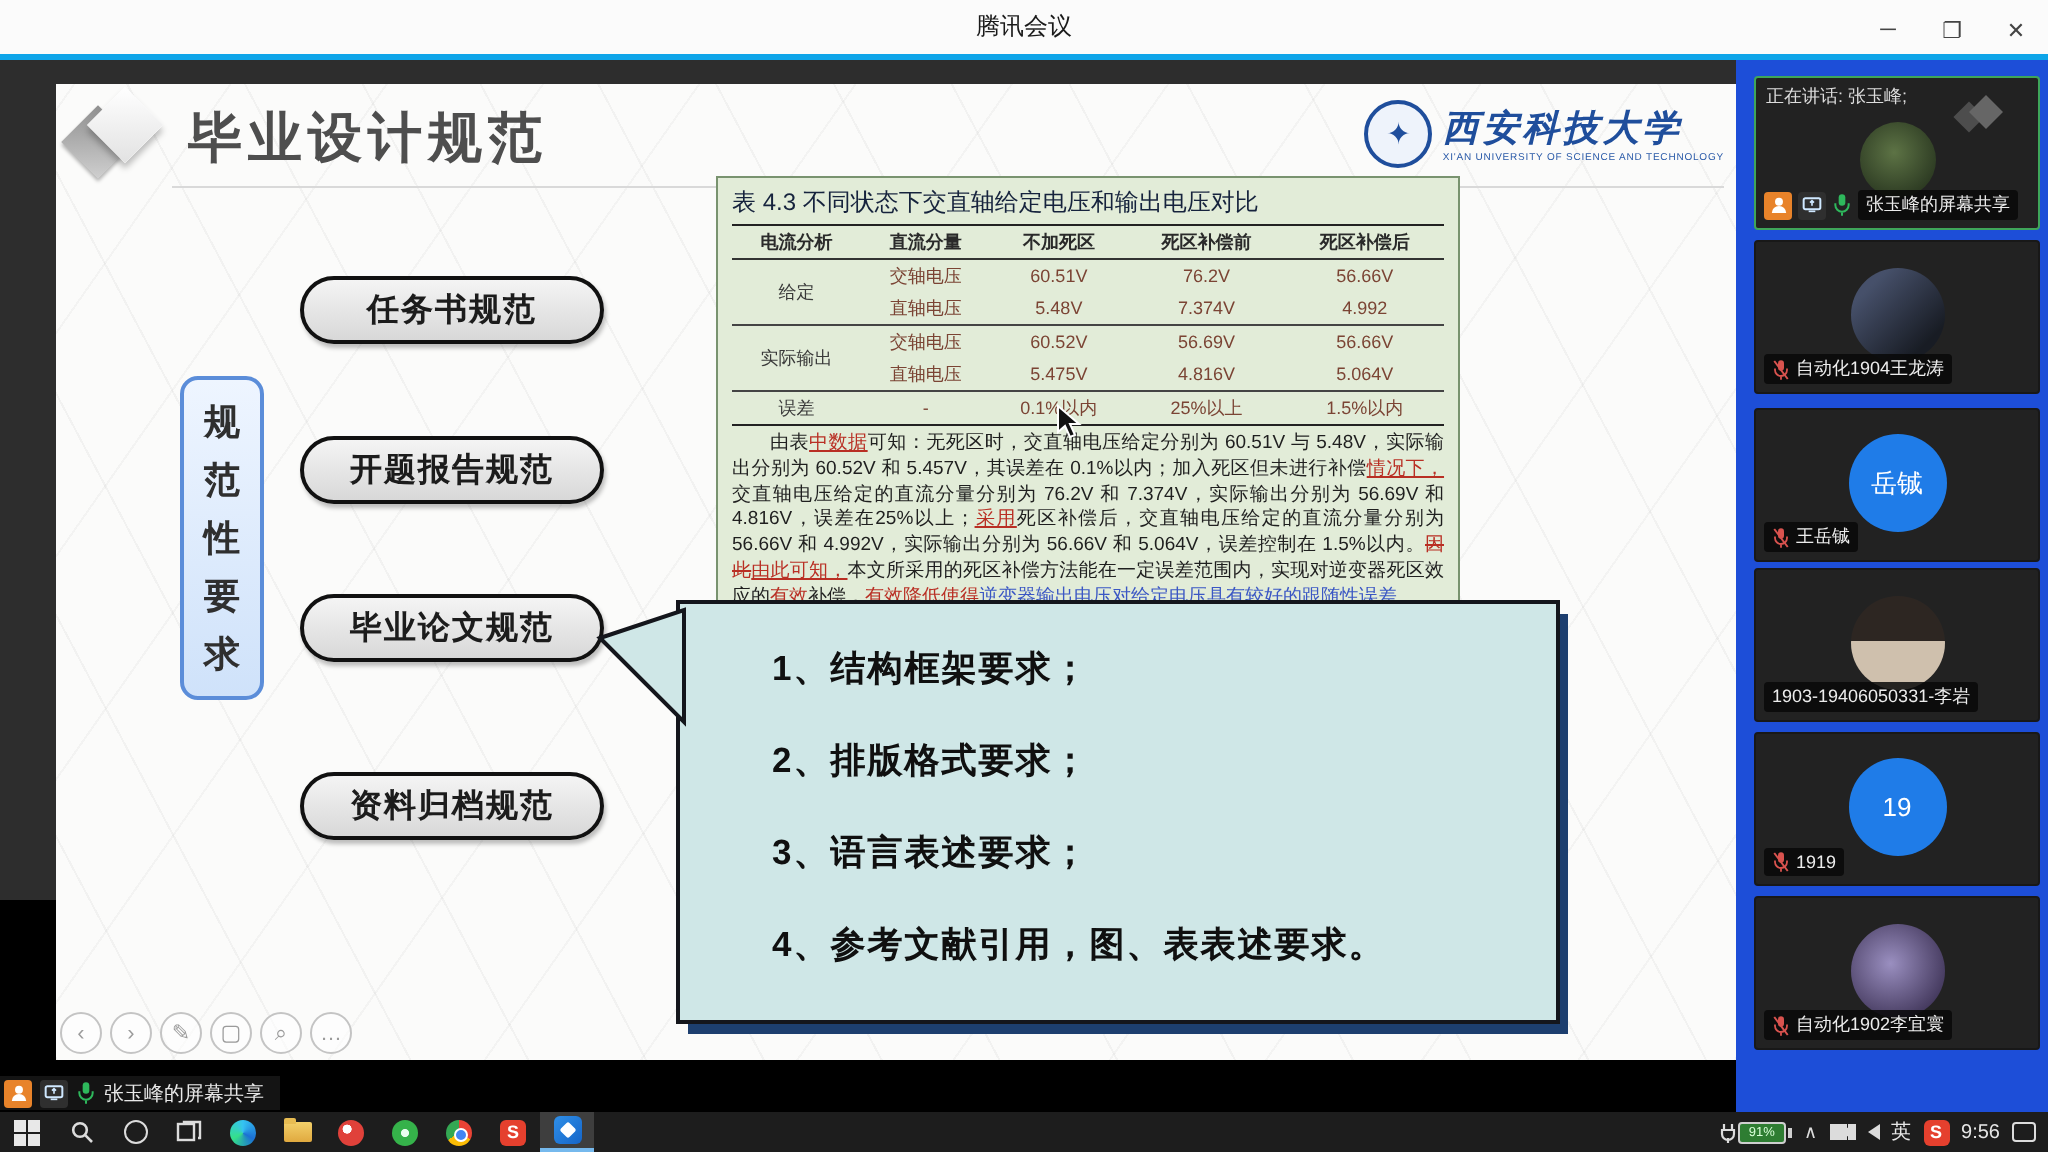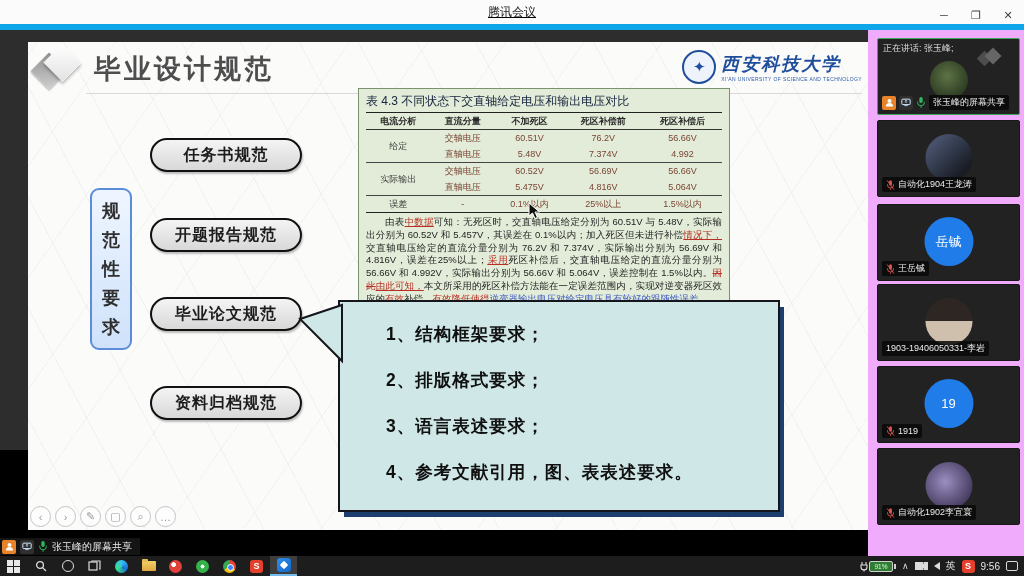--- a/index.html
+++ b/index.html
@@ -1,21 +1,21 @@
 <!DOCTYPE html>
 <html><head>
 <meta charset="utf-8">
 <style>
   * { margin:0; padding:0; box-sizing:border-box; }
   html,body { width:1024px; height:576px; overflow:hidden; background:#000;
     font-family:"Liberation Sans","DejaVu Sans",sans-serif; }
 
   
   #titlebar { position:absolute; left:0; top:0; width:1024px; height:30px; background:#fbfbfb;
-    display:flex; align-items:center; justify-content:center; border-bottom:6px solid #0ea5e9;text-decoration:underline; }
+    display:flex; align-items:center; justify-content:center; border-bottom:3px solid #0ea5e9; }
   #titlebar .wtitle { font-size:12px; color:#1a1a1a; }
   #win-controls { position:absolute; right:0; top:0; height:30px; display:flex; }
   #win-controls .wbtn { width:32px; height:30px; display:flex; align-items:center; justify-content:center;
     font-size:11px; color:#444; cursor:default; }
 
   
   #stage { position:absolute; left:0; top:30px; width:868px; height:420px; background:#2d2d2d; }
 
   #slide { position:absolute; left:28px; top:12px; width:840px; height:488px; background:#fbfbfa; overflow:hidden; }
   #slide .mappattern { position:absolute; inset:0;
@@ -76,21 +76,21 @@
   #pointer { position:absolute; left:270px; top:260px; z-index:5; }
 
   
   #ctrlbar { position:absolute; left:2px; top:464px; display:flex; gap:4px; z-index:6; }
   #ctrlbar .cbtn { width:21px; height:21px; border-radius:50%; background:rgba(255,255,255,.55);
     border:1px solid #c4c4c4; color:#9b9b9b; font-size:11px; display:flex; align-items:center; justify-content:center; }
 
   #cursor { position:absolute; left:500px; top:160px; z-index:9; }
 
   
-  #sidebar { position:absolute; left:868px; top:30px; width:156px; height:526px; background:#f0abfc; }
+  #sidebar { position:absolute; left:868px; top:30px; width:156px; height:526px; background:#1d4ed8; }
   .tile { position:absolute; left:9px; width:143px; height:77px; background:#222; border:1px solid #181818;
     border-radius:2px; }
   .tile.active { border:1px solid #3fa55a; }
   .tile .speak { position:absolute; left:5px; top:3px; font-size:9px; color:#ddd; }
   .tile .wm { position:absolute; right:10px; top:10px; width:30px; height:18px; opacity:.75; }
   .tile .wm i { position:absolute; transform:rotate(45deg); background:#6f6f6f; }
   .tile .wm .w1 { left:0; top:4px; width:11px; height:11px; background:#5c5c5c; }
   .tile .wm .w2 { left:8px; top:1px; width:12px; height:12px; background:#7d7d7d; }
   .avatar { position:absolute; left:50%; transform:translateX(-50%); border-radius:50%;
     display:flex; align-items:center; justify-content:center; color:#fff; }

